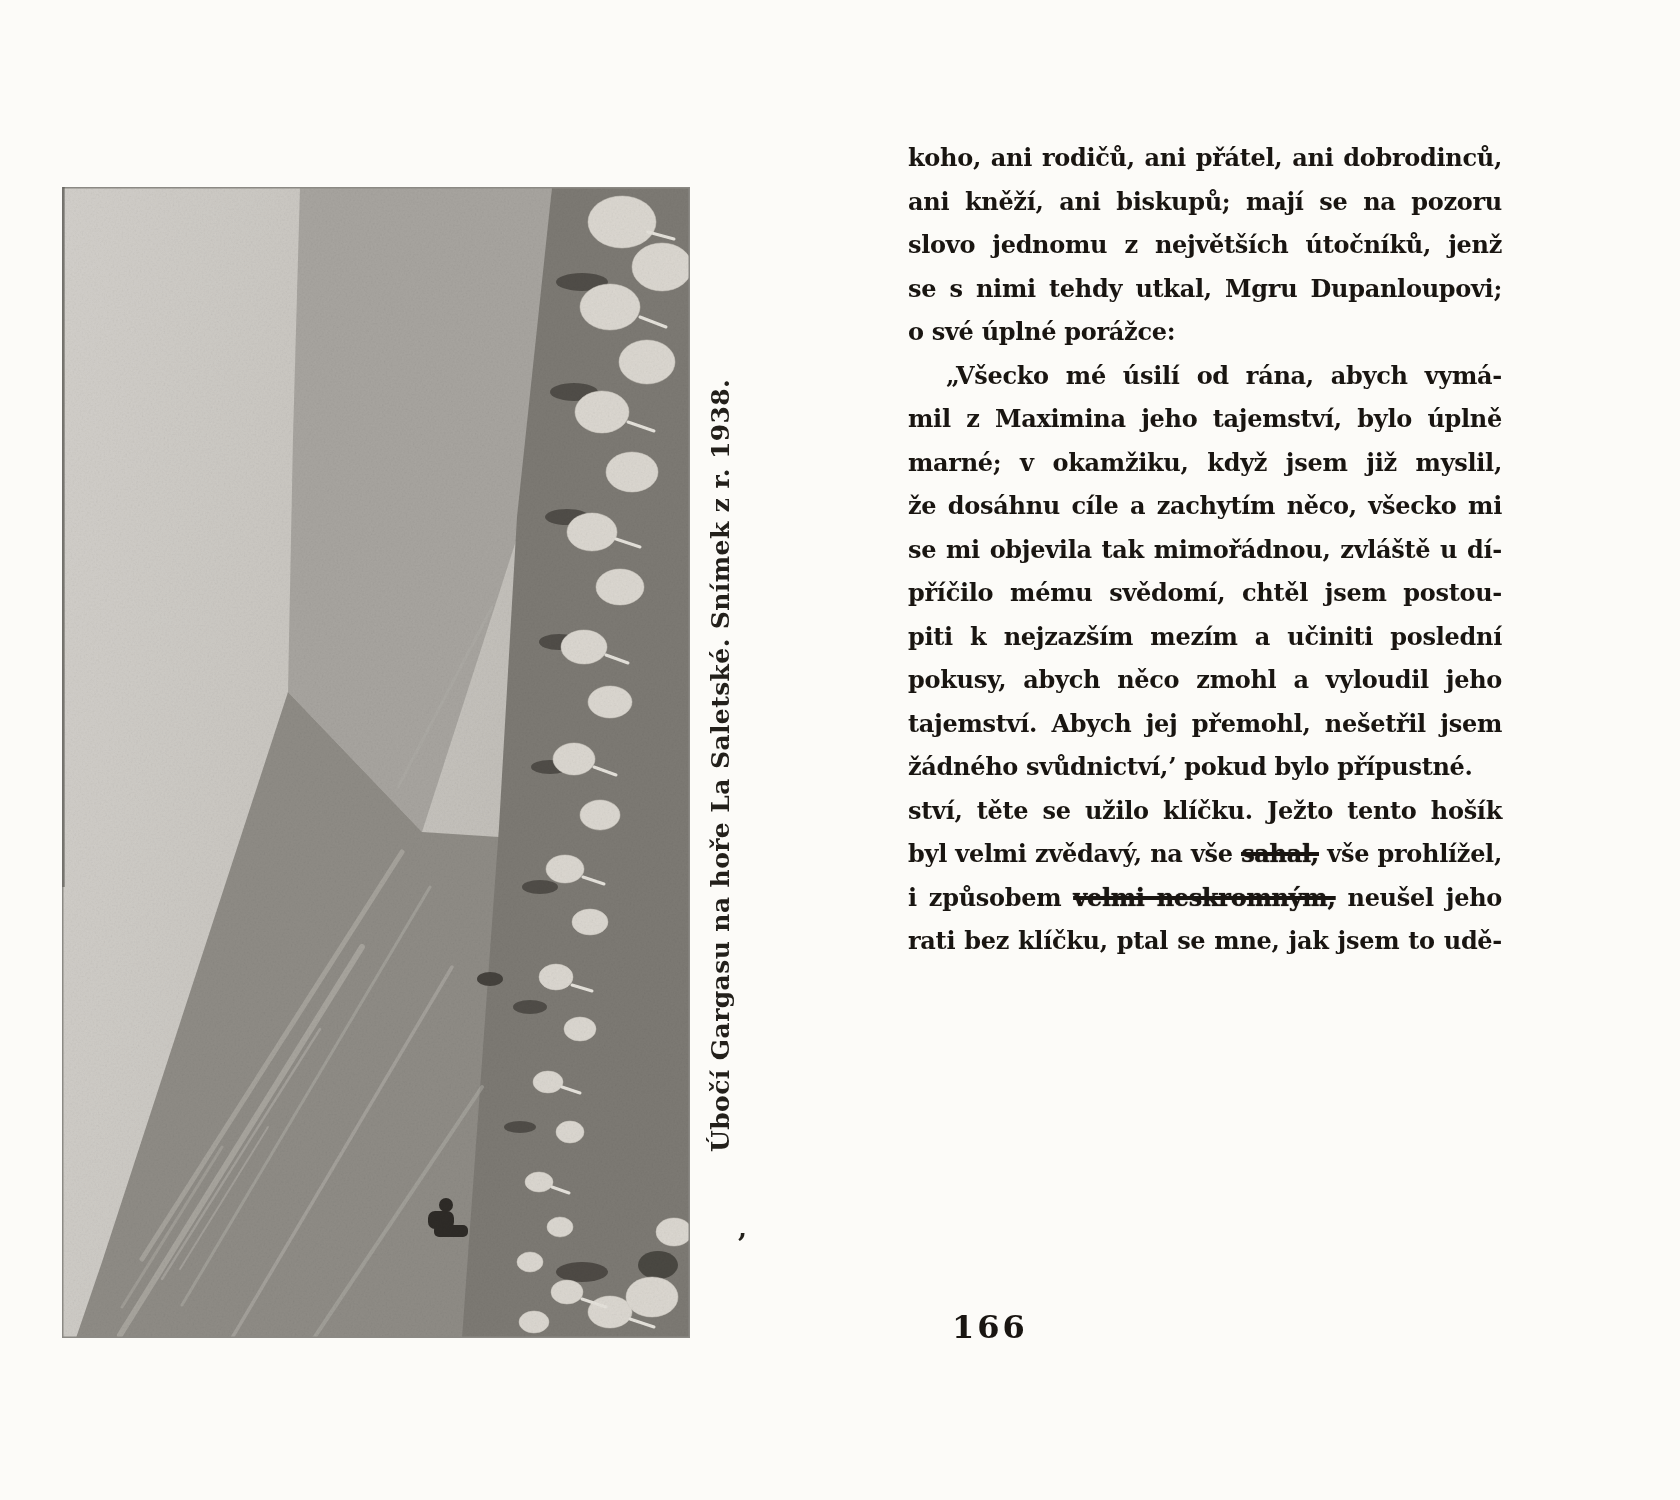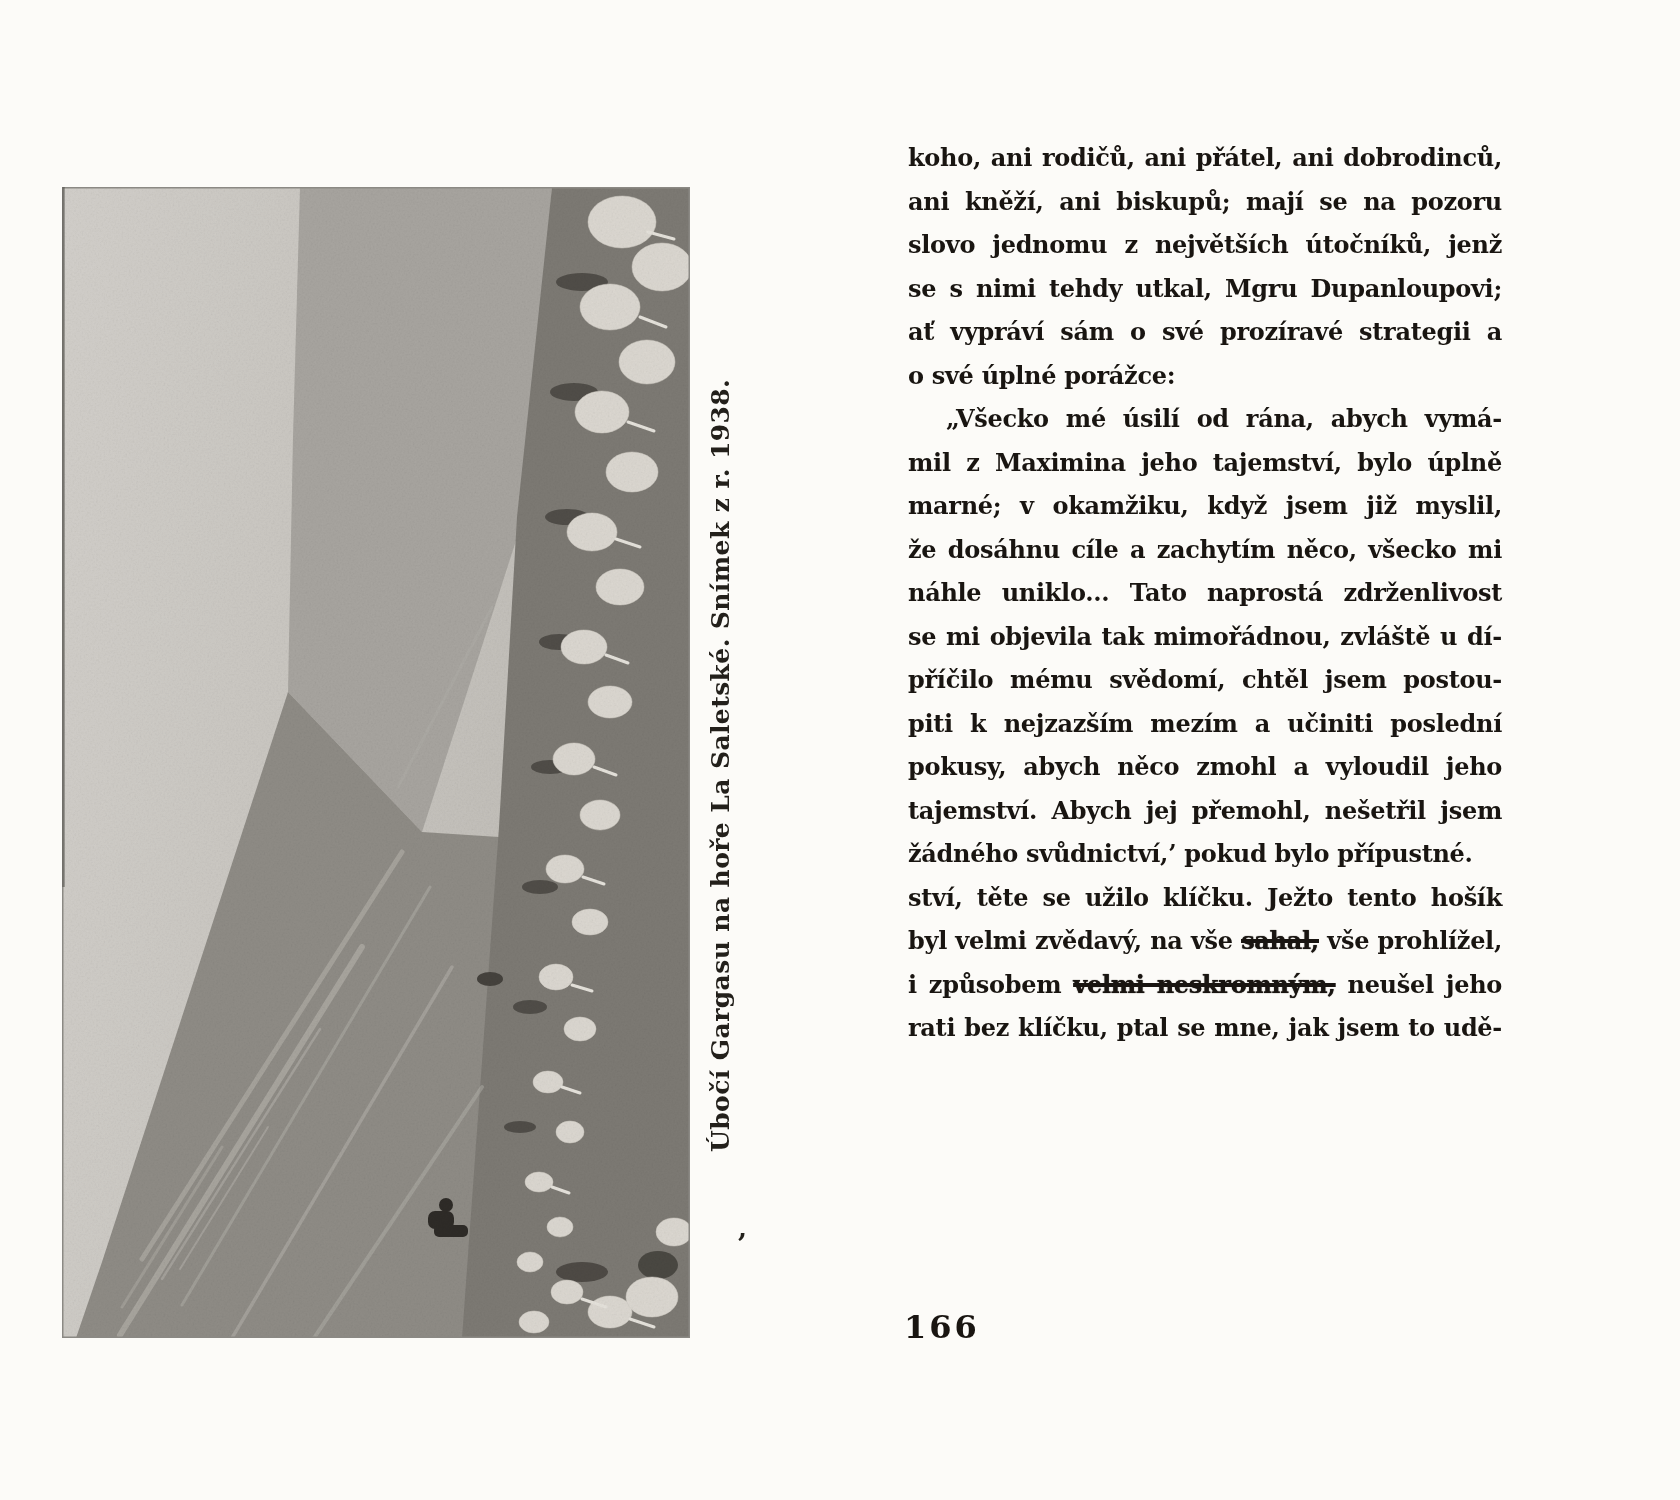--- a/index.html
+++ b/index.html
@@ -58,21 +58,21 @@
   }
   .line.last-left { text-align-last: left; }
   .line.indent { text-indent: 38px; }
   .struck {
     text-decoration: line-through;
     text-decoration-thickness: 4px;
     text-shadow: 0 0 1px #191511;
   }
   .page-number {
     position: absolute;
-    left: 904px; top: 1308px;
+    left: 952px; top: 1308px;
     font-weight: bold;
     font-size: 32px;
     letter-spacing: 3px;
   }
 </style>
 </head>
 <body>
 
 <div class="page">
 
@@ -183,27 +183,25 @@
     <figcaption class="caption">Úbočí Gargasu na hoře La Saletské. Snímek z r. 1938.</figcaption>
     <div class="stray-mark">’</div>
   </figure>
 
   <main class="text-col">
     <div id="paragraphs">
         <div class="line">koho, ani rodičů, ani přátel, ani dobrodinců,</div>
         <div class="line">ani kněží, ani biskupů; mají se na pozoru</div>
         <div class="line">slovo jednomu z největších útočníků, jenž</div>
         <div class="line">se s nimi tehdy utkal, Mgru Dupanloupovi;</div>
-        <div class="line">ať vypráví sám o své prozíravé strategii a</div>
         <div class="line last-left">o své úplné porážce:</div>
         <div class="line indent">„Všecko mé úsilí od rána, abych vymá-</div>
         <div class="line">mil z Maximina jeho tajemství, bylo úplně</div>
         <div class="line">marné; v okamžiku, když jsem již myslil,</div>
         <div class="line">že dosáhnu cíle a zachytím něco, všecko mi</div>
-        <div class="line">náhle uniklo... Tato naprostá zdrženlivost</div>
         <div class="line">se mi objevila tak mimořádnou, zvláště u dí-</div>
         <div class="line">příčilo mému svědomí, chtěl jsem postou-</div>
         <div class="line">piti k nejzazším mezím a učiniti poslední</div>
         <div class="line">pokusy, abych něco zmohl a vyloudil jeho</div>
         <div class="line">tajemství. Abych jej přemohl, nešetřil jsem</div>
         <div class="line last-left">žádného svůdnictví,’ pokud bylo přípustné.</div>
         <div class="line">ství, těte se užilo klíčku. Ježto tento hošík</div>
         <div class="line">byl velmi zvědavý, na vše <span class="struck">sahal,</span> vše prohlížel,</div>
         <div class="line">i způsobem <span class="struck">velmi neskromným,</span> neušel jeho</div>
         <div class="line">rati bez klíčku, ptal se mne, jak jsem to udě-</div>

